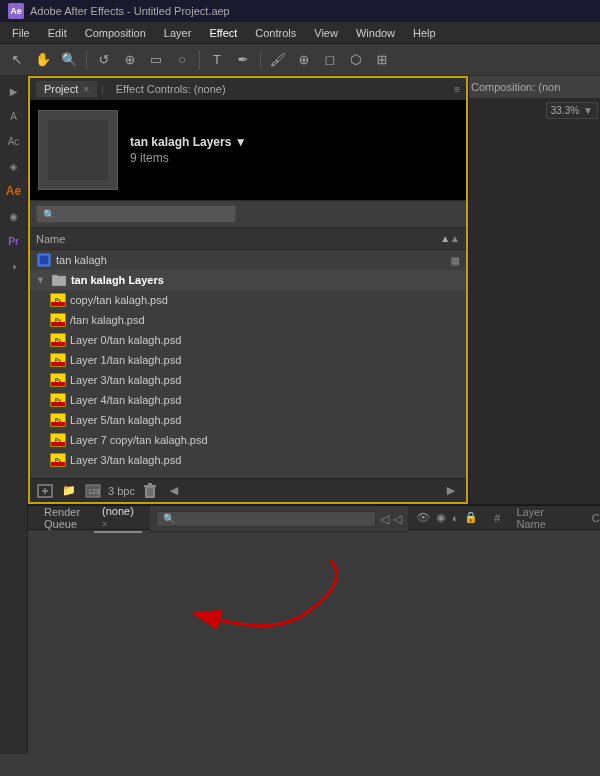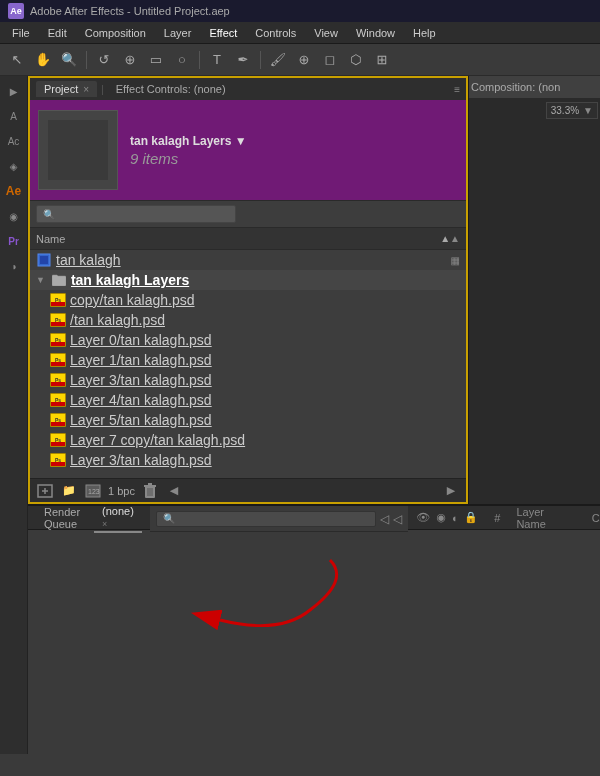--- a/index.html
+++ b/index.html
@@ -178,21 +178,21 @@
     }
     .panel-menu-icon {
       color: #888;
       font-size: 10px;
       cursor: pointer;
     }
 
     
     .preview-area {
       height: 100px;
-      background: #701a75;
+      background: #000000;
       display: flex;
       align-items: center;
       padding: 8px;
       gap: 12px;
     }
     .preview-thumb {
       width: 80px;
       height: 80px;
       background: #444;
       border: 1px solid #555;
@@ -206,22 +206,21 @@
       flex-direction: column;
       gap: 2px;
     }
     .preview-title {
       color: #dddddd;
       font-size: 12px;
       font-weight: bold;
     }
     .preview-subtitle {
       color: #999;
-      font-size: 15px;
-      font-style: italic;
+      font-size: 12px;
     }
 
     
     .search-area {
       height: 28px;
       background: #3d3d3d;
       display: flex;
       align-items: center;
       padding: 0 6px;
       border-bottom: 1px solid #2a2a2a;
@@ -316,26 +315,25 @@
       position: absolute;
       bottom: 0;
       left: 0;
       right: 0;
       height: 4px;
       background: #cc0000;
     }
 
     .file-name {
       flex: 1;
-      font-size: 14px;
+      font-size: 11px;
       color: #cccccc;
       white-space: nowrap;
       overflow: hidden;
       text-overflow: ellipsis;
-      text-decoration: underline;
     }
     .file-name.bold {
       font-weight: bold;
       color: #ffffff;
     }
 
     .indent-1 { padding-left: 20px; }
 
     .expand-arrow {
       color: #888;
@@ -679,21 +677,21 @@
               <line x1="8" y1="4" x2="8" y2="10" stroke="#888" stroke-width="1.5"></line>
             </svg>
           </div>
           <div class="bottom-bar-icon">📁</div>
           <div class="bottom-bar-icon">
             <svg width="16" height="14" viewBox="0 0 16 14">
               <rect x="1" y="1" width="14" height="12" fill="#5a5a5a" stroke="#888" stroke-width="1"></rect>
               <text x="3" y="10" font-size="7" fill="#aaa">123</text>
             </svg>
           </div>
-          <span class="bottom-bar-text">1 bpc</span>
+          <span class="bottom-bar-text">3 bpc</span>
           <div class="bottom-bar-icon">
             <svg width="14" height="16" viewBox="0 0 14 16">
               <rect x="2" y="3" width="10" height="12" fill="#888" rx="1"></rect>
               <line x1="1" y1="3" x2="13" y2="3" stroke="#888" stroke-width="2"></line>
               <line x1="5" y1="1" x2="9" y2="1" stroke="#888" stroke-width="2"></line>
               <line x1="5" y1="5" x2="5" y2="13" stroke="#555" stroke-width="1"></line>
               <line x1="7" y1="5" x2="7" y2="13" stroke="#555" stroke-width="1"></line>
               <line x1="9" y1="5" x2="9" y2="13" stroke="#555" stroke-width="1"></line>
             </svg>
           </div>

